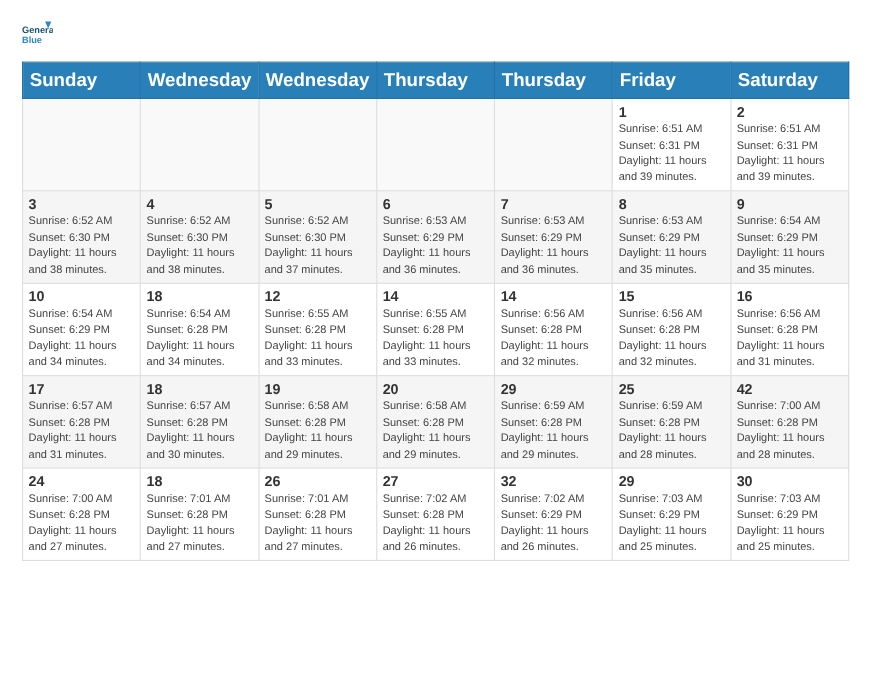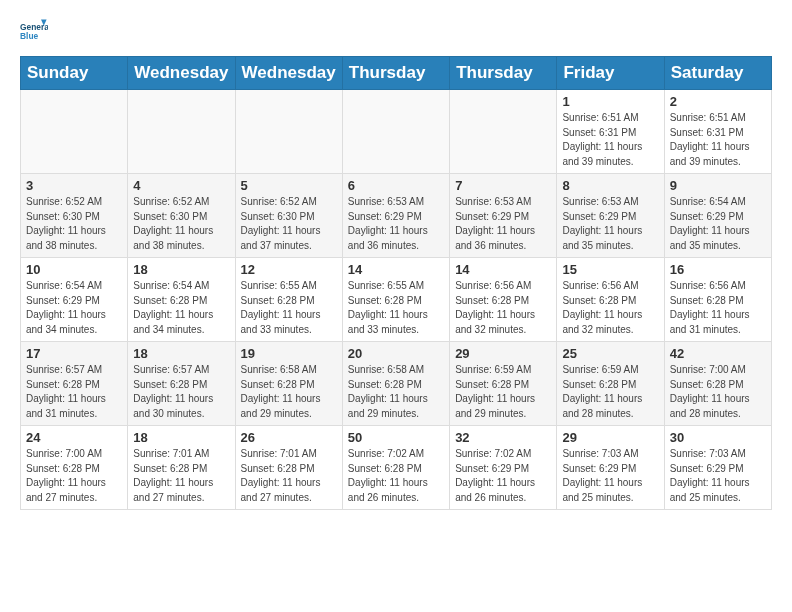--- a/index.html
+++ b/index.html
@@ -244,21 +244,21 @@
 and 27 minutes.</div>
           </td>
           <td>
             <span class="day-num">26</span>
             <div class="day-info" style="white-space: pre-line;">Sunrise: 7:01 AM
 Sunset: 6:28 PM
 Daylight: 11 hours
 and 27 minutes.</div>
           </td>
           <td>
-            <span class="day-num">50</span>
+            <span class="day-num">27</span>
             <div class="day-info" style="white-space: pre-line;">Sunrise: 7:02 AM
 Sunset: 6:28 PM
 Daylight: 11 hours
 and 26 minutes.</div>
           </td>
           <td>
             <span class="day-num">32</span>
             <div class="day-info" style="white-space: pre-line;">Sunrise: 7:02 AM
 Sunset: 6:29 PM
 Daylight: 11 hours

